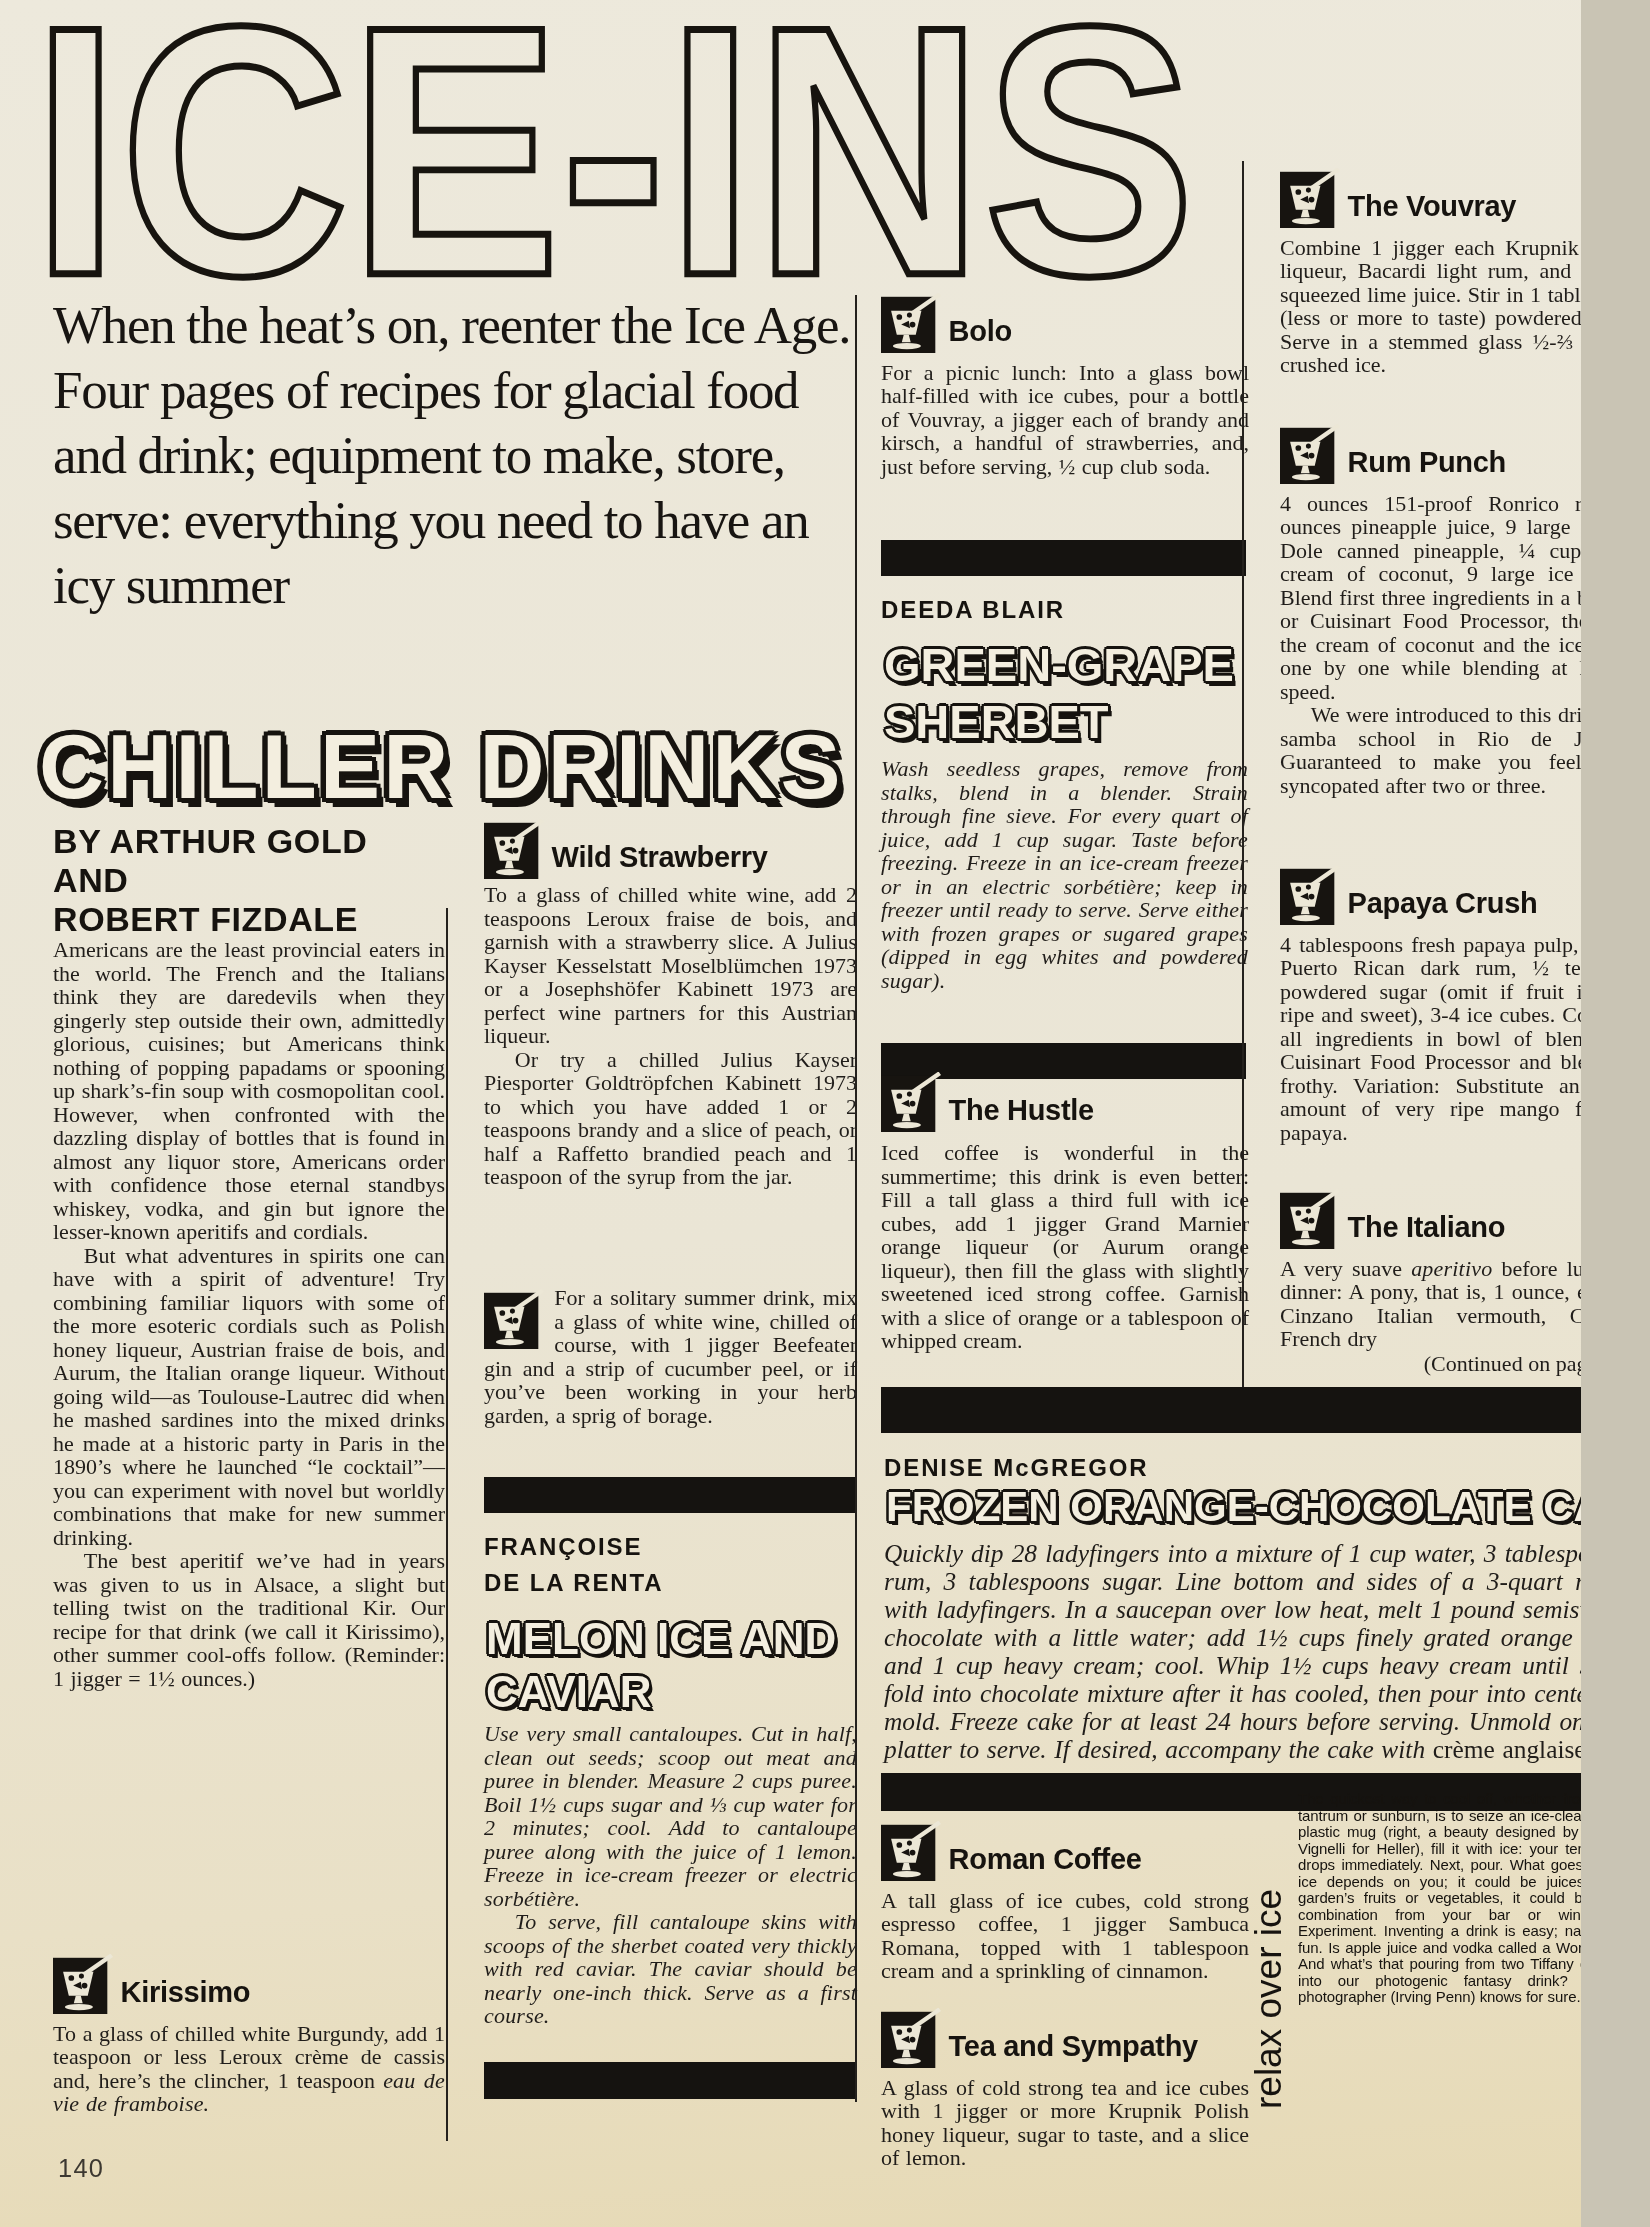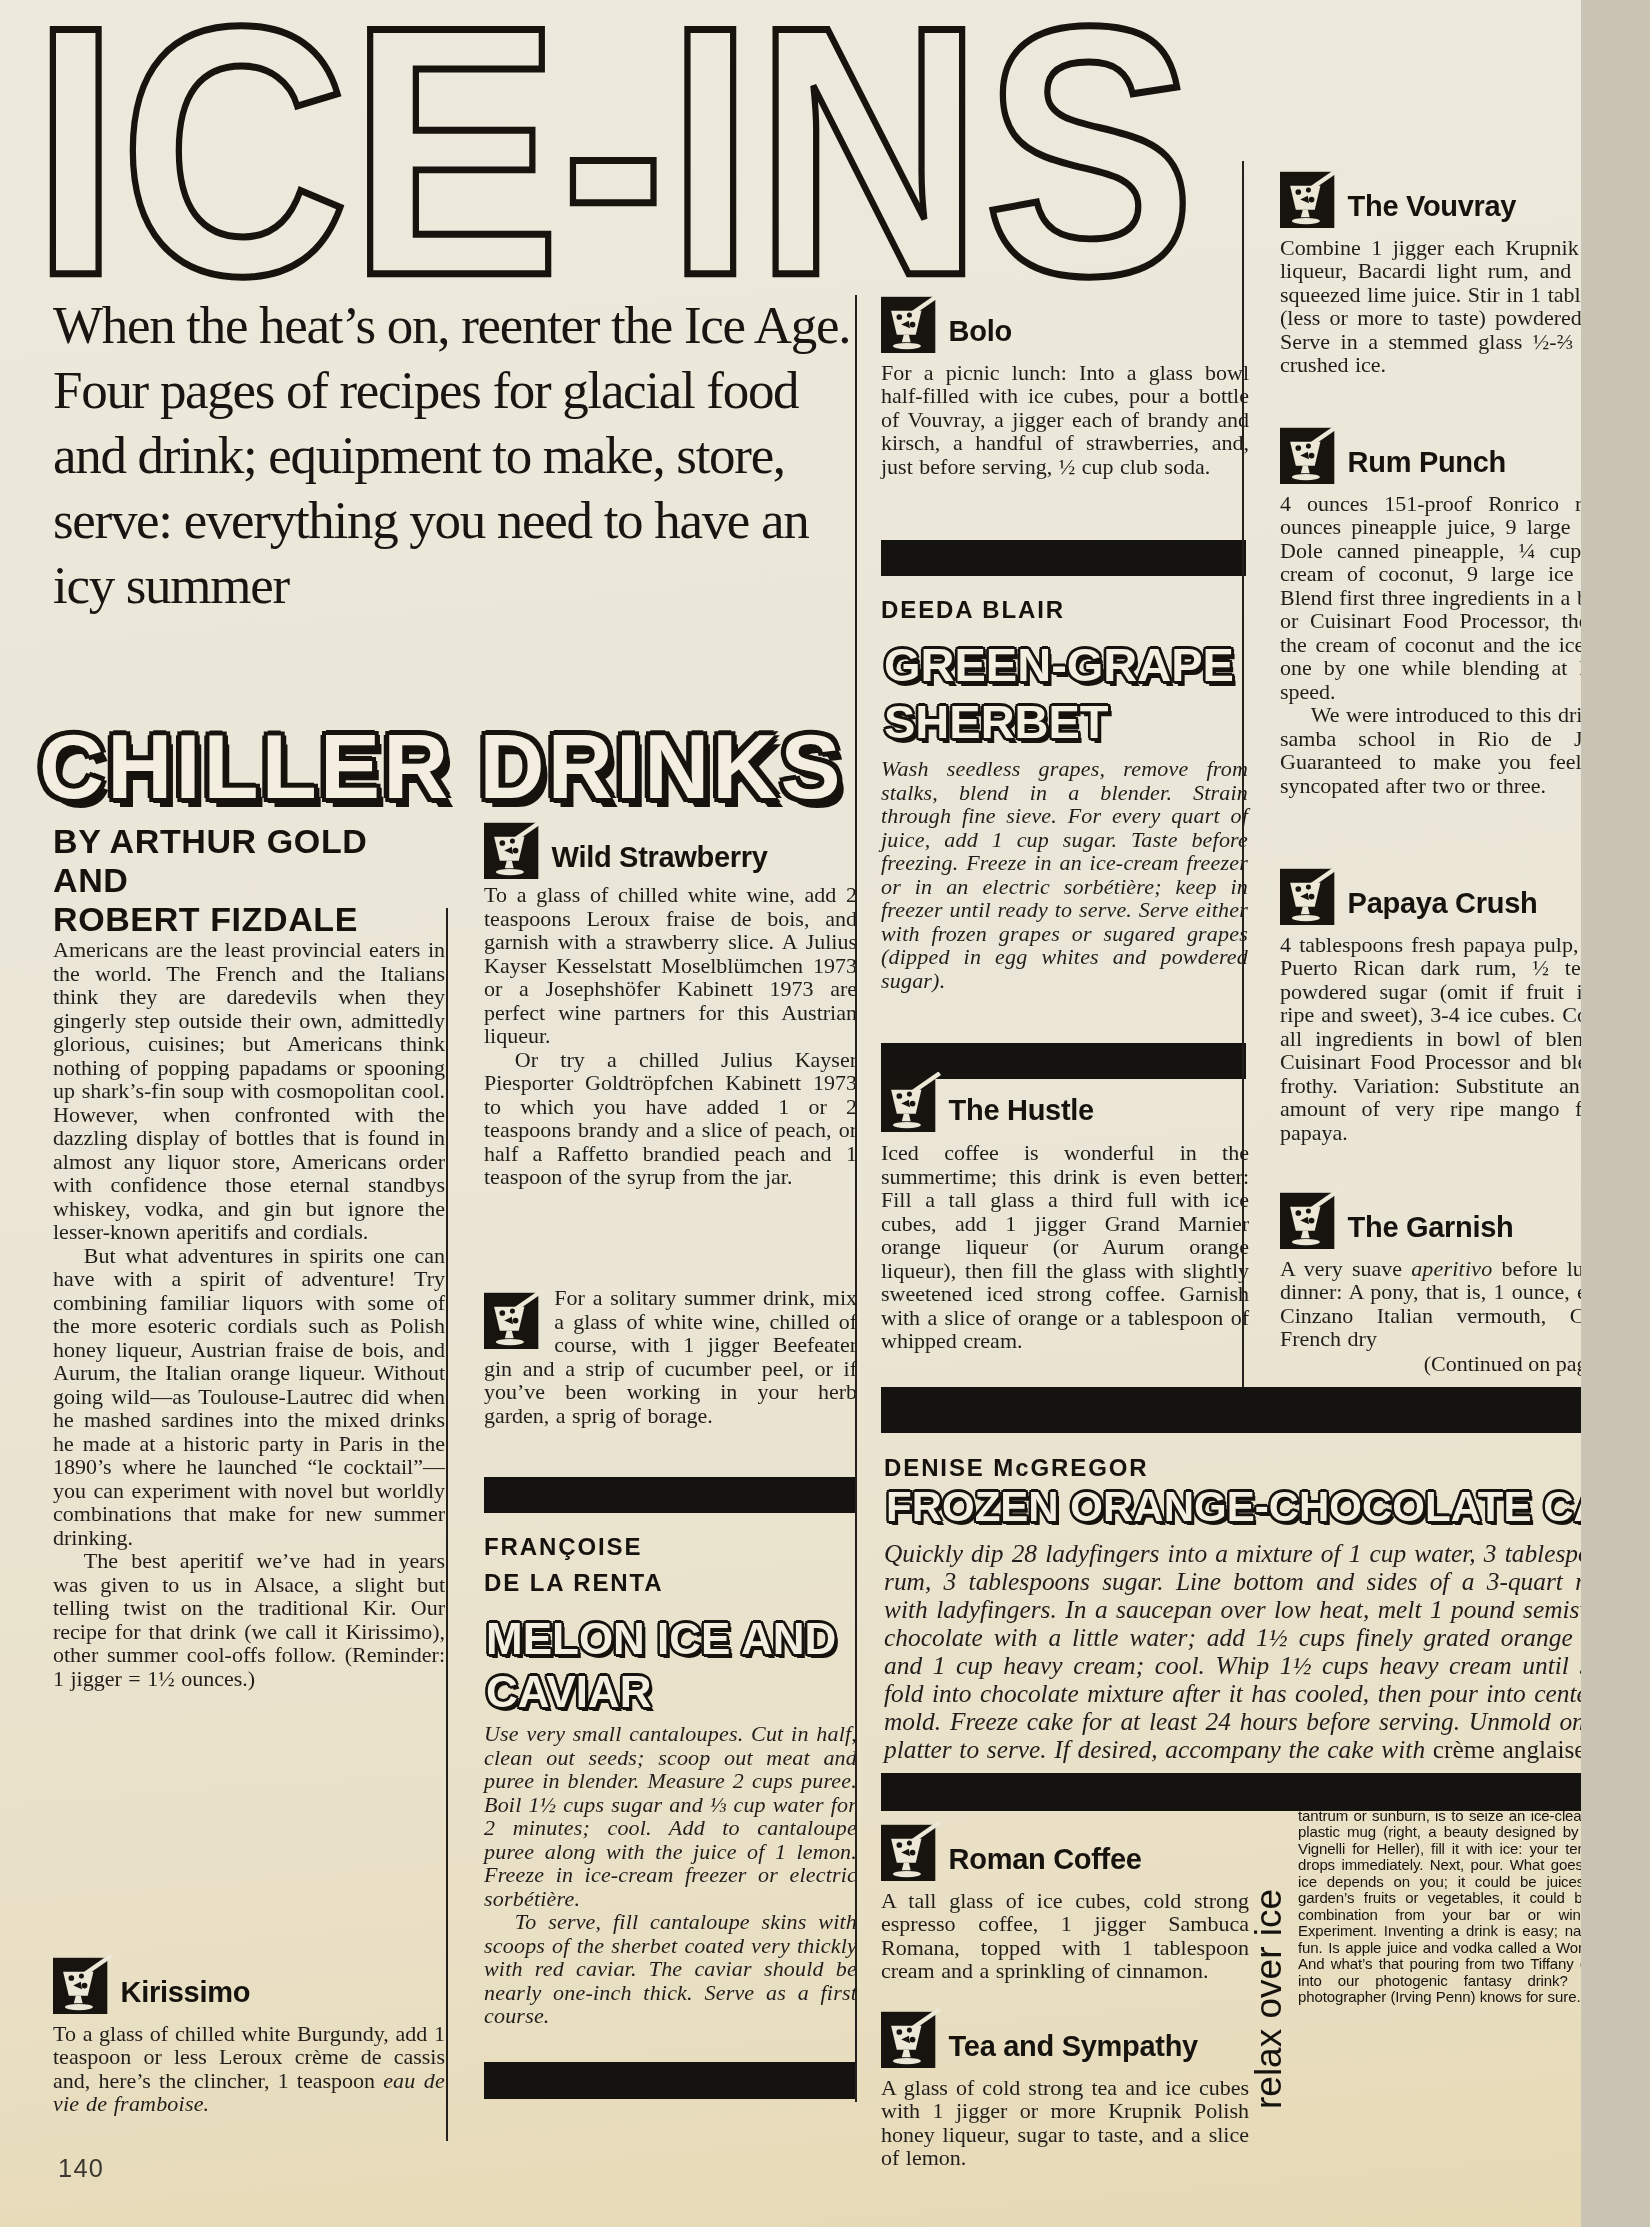--- a/index.html
+++ b/index.html
@@ -253,21 +253,21 @@
         <rect x="0" y="6" width="86" height="89" fill="#171410"></rect>
         <line x1="44" y1="36" x2="93" y2="2" stroke="#ece7d6" stroke-width="7"></line>
         <path d="M16 28 L64 28 L55 66 L25 66 Z" fill="#ece7d6"></path>
         <circle cx="29" cy="38" r="4.5" fill="#171410"></circle>
           <circle cx="45" cy="35" r="4" fill="#171410"></circle>
         <circle cx="50" cy="50" r="4.5" fill="#171410"></circle>
           <path d="M32 50 l12 -6 l2 12 z" fill="#171410"></path>
         <path d="M36 66 h8 l3 12 h-14 z" fill="#ece7d6"></path>
         <ellipse cx="41" cy="84" rx="22" ry="5" fill="#ece7d6"></ellipse>
       </svg>
-      <span class="recipe-name">The Garnish</span>
+      <span class="recipe-name">The Italiano</span>
     </div>
     <div class="body" style="margin-top:7.6px"><span>A very suave </span><i class="it">aperitivo</i><span> before lunch or dinner: A pony, that is, 1 ounce, each of Cinzano Italian vermouth, Cinzano French dry</span></div>
     <div class="continued">(Continued on page 143)</div>
   </div>
 
   <div class="abs bar" style="left:881px;top:1387px;width:744px;height:46px;"></div>
 
   <div class="abs sans-label author-label" style="left:884px;top:1450px;">DENISE McGREGOR</div>
   <div class="abs display" style="left:886px;top:1483px;font-size:42px;">FROZEN ORANGE-CHOCOLATE CAKE</div>
   <div class="abs cake-body" style="left:884px;top:1539px;width:742px;"><span>Quickly dip 28 ladyfingers into a mixture of 1 cup water, 3 tablespoons rum, 3 tablespoons sugar. Line bottom and sides of a 3-quart mold with ladyfingers. In a saucepan over low heat, melt 1 pound semisweet chocolate with a little water; add 1½ cups finely grated orange peel and 1 cup heavy cream; cool. Whip 1½ cups heavy cream until stiff; fold into chocolate mixture after it has cooled, then pour into center of mold. Freeze cake for at least 24 hours before serving. Unmold onto a platter to serve. If desired, accompany the cake with </span><span class="roman">crème anglaise.</span></div>

